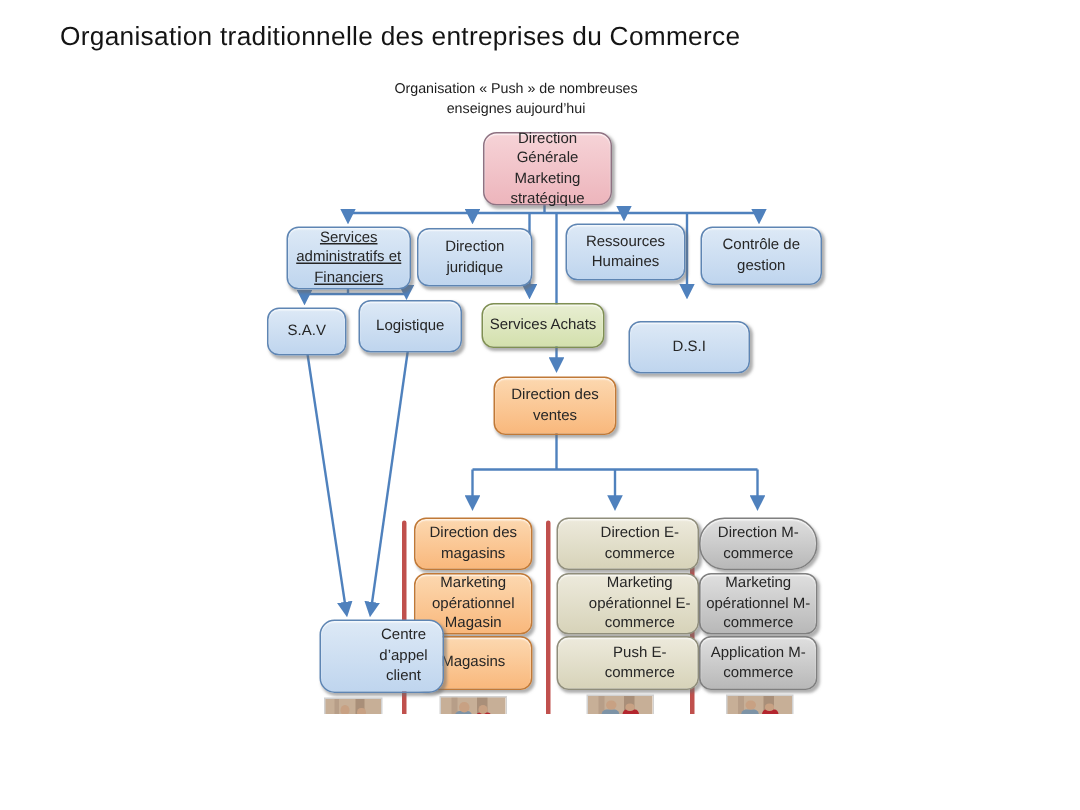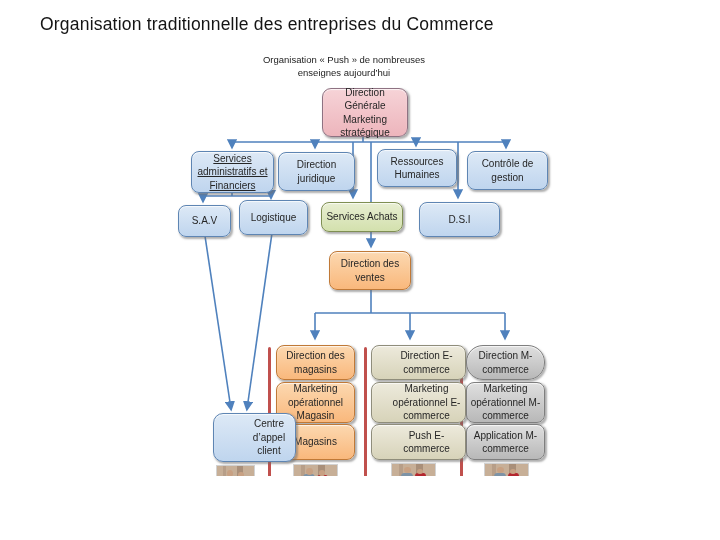--- a/index.html
+++ b/index.html
@@ -125,21 +125,21 @@
     </div>
 
   <div class="node blue" style="left:239px;top:200px;width:67px;height:33px;">
     <span class="lbl">Logistique</span>
     </div>
 
   <div class="node green" style="left:321px;top:202px;width:80px;height:28px;">
     <span class="lbl">Services Achats</span>
     </div>
 
-  <div class="node blue" style="left:419px;top:202px;width:79px;height:33px;text-align:center;">
+  <div class="node blue" style="left:419px;top:214px;width:79px;height:33px;text-align:center;">
     <span class="lbl">D.S.I</span>
     </div>
 
   <div class="node orangeN" style="left:329px;top:251px;width:80px;height:37px;">
     <span class="lbl">Direction des
 ventes</span>
     </div>
 
   <div class="node orangeN" style="left:276px;top:345px;width:77px;height:33px;">
     <span class="lbl">Direction des

